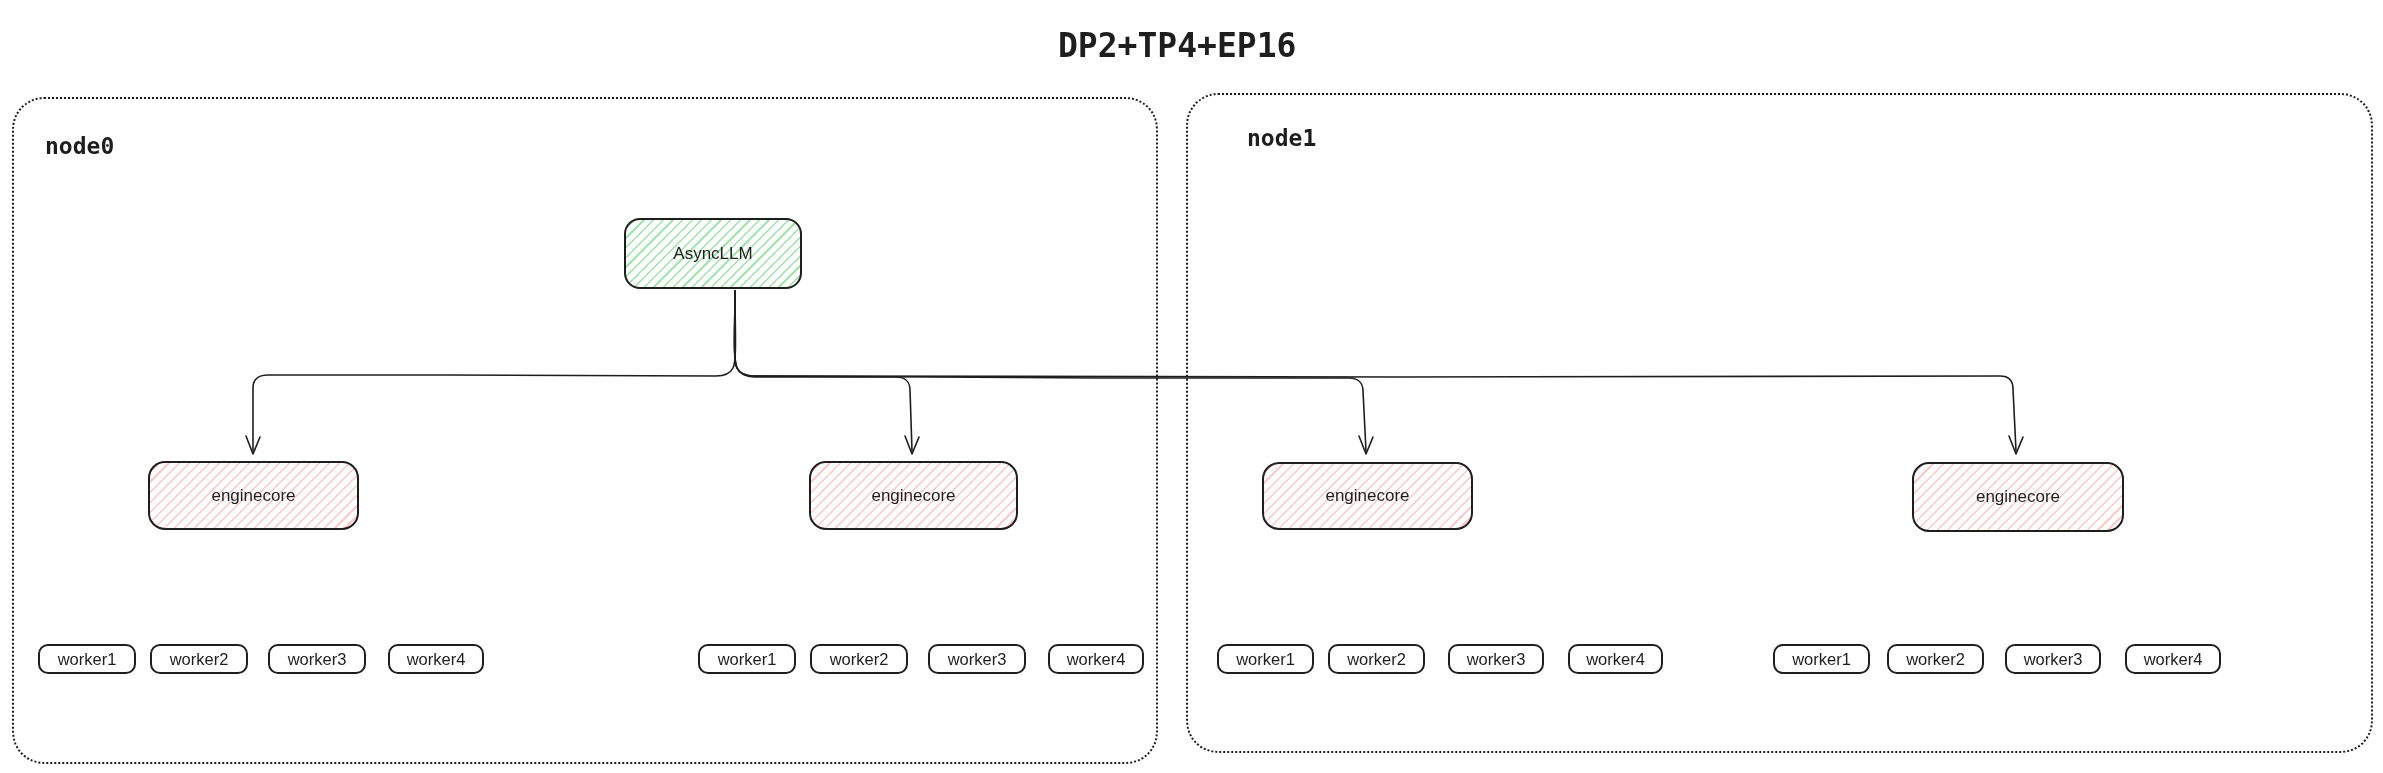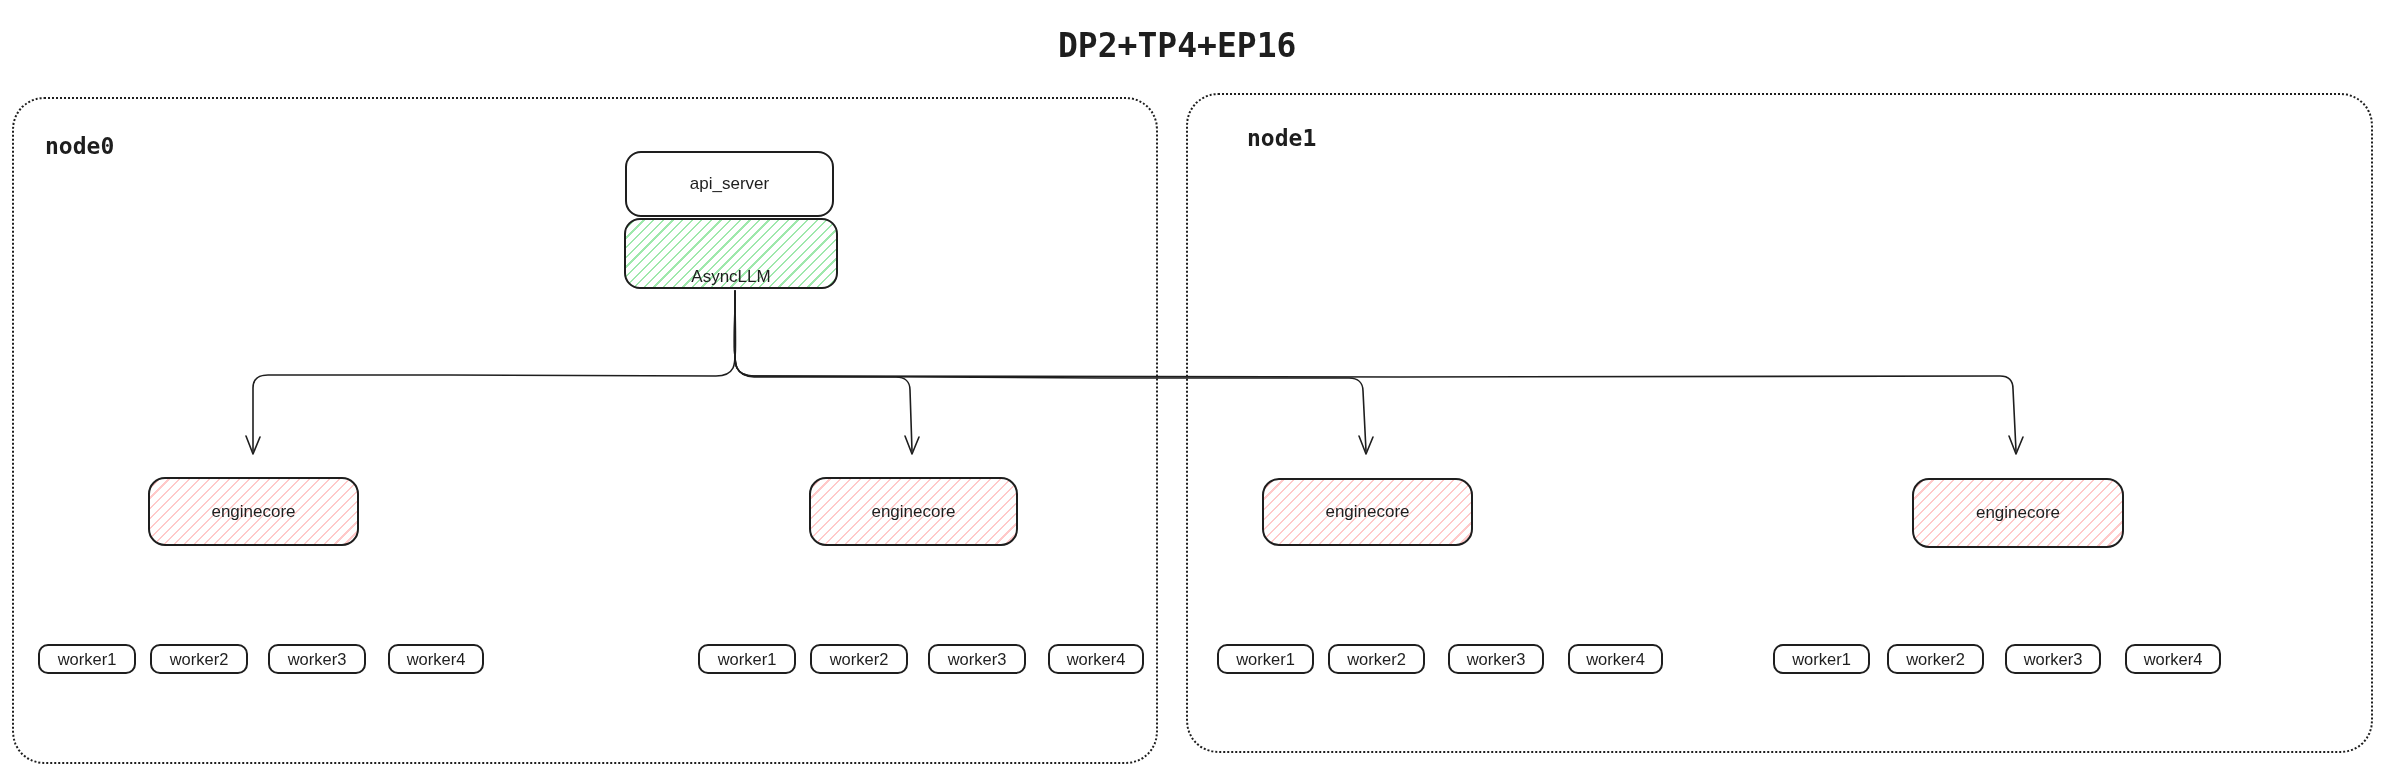--- a/index.html
+++ b/index.html
@@ -49,24 +49,23 @@
       #9fe8ac 5.2px, #9fe8ac 6.8px);
     background-color:#ffffff;
   }
   .hachure-red{
     background-image:repeating-linear-gradient(135deg,
       rgba(255,201,201,0) 0px, rgba(255,201,201,0) 5.6px,
       #ffc9c9 5.6px, #ffc9c9 7.1px);
     background-color:#ffffff;
   }
   #api-server-box{left:625px;top:151px;width:209px;height:66px;border-radius:16px;}
-  #asyncllm-box{left:624px;top:218px;width:214px;height:71px;border-radius:16px;align-items:flex-end;}
+  #asyncllm-box{left:624px;top:218px;width:178px;height:71px;border-radius:16px;}
   .enginecore{
     font-size:17px;
-    margin-top:16px;
   }
   #enginecore-0{left:148px;top:461px;width:211px;height:69px;}
   #enginecore-1{left:809px;top:461px;width:209px;height:69px;}
   #enginecore-2{left:1262px;top:462px;width:211px;height:68px;}
   #enginecore-3{left:1912px;top:462px;width:212px;height:70px;}
   .worker{
     position:absolute;
     top:644px;height:30px;
     border:2.2px solid #1e1e1e;
     border-radius:10px;
@@ -106,23 +105,20 @@
     <path d="M735,291 C735,330 733,360 737,368 C740,374 746,377 754,377 L896,377 C905,377 910,382 910,390 L912,451"></path>
     <path d="M905,436 L912,454 L919,437"></path>
 
     <path d="M735,291 C735,330 733,360 737,368 C740,374 746,376 754,376 L1100,378 L1349,378 C1358,378 1363,383 1363,391 L1366,451"></path>
     <path d="M1359,436 L1366,454 L1373,437"></path>
 
     <path d="M735,291 C735,330 733,360 737,368 C740,374 746,376 754,376 L1400,377 L2000,376 C2009,376 2013,381 2013,389 L2016,451"></path>
     <path d="M2009,436 L2016,454 L2023,437"></path>
   </svg>
 
-  <div class="shape" id="api-server-box">
-    <span>api_server</span>
-  </div>
   <div class="shape hachure-green" id="asyncllm-box">
     <span>AsyncLLM</span>
   </div>
 
   <div class="shape hachure-red enginecore" id="enginecore-0">
     <span>enginecore</span>
   </div>
   <div class="shape hachure-red enginecore" id="enginecore-1">
     <span>enginecore</span>
   </div>

